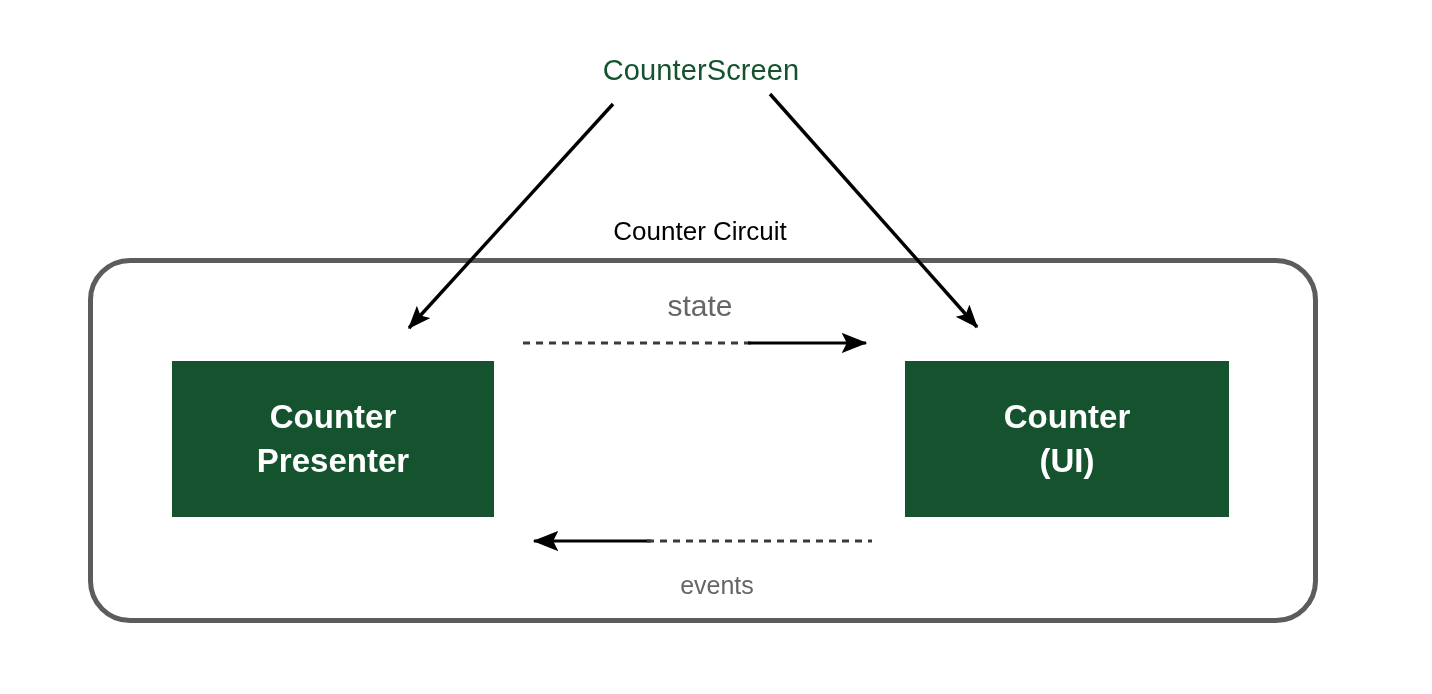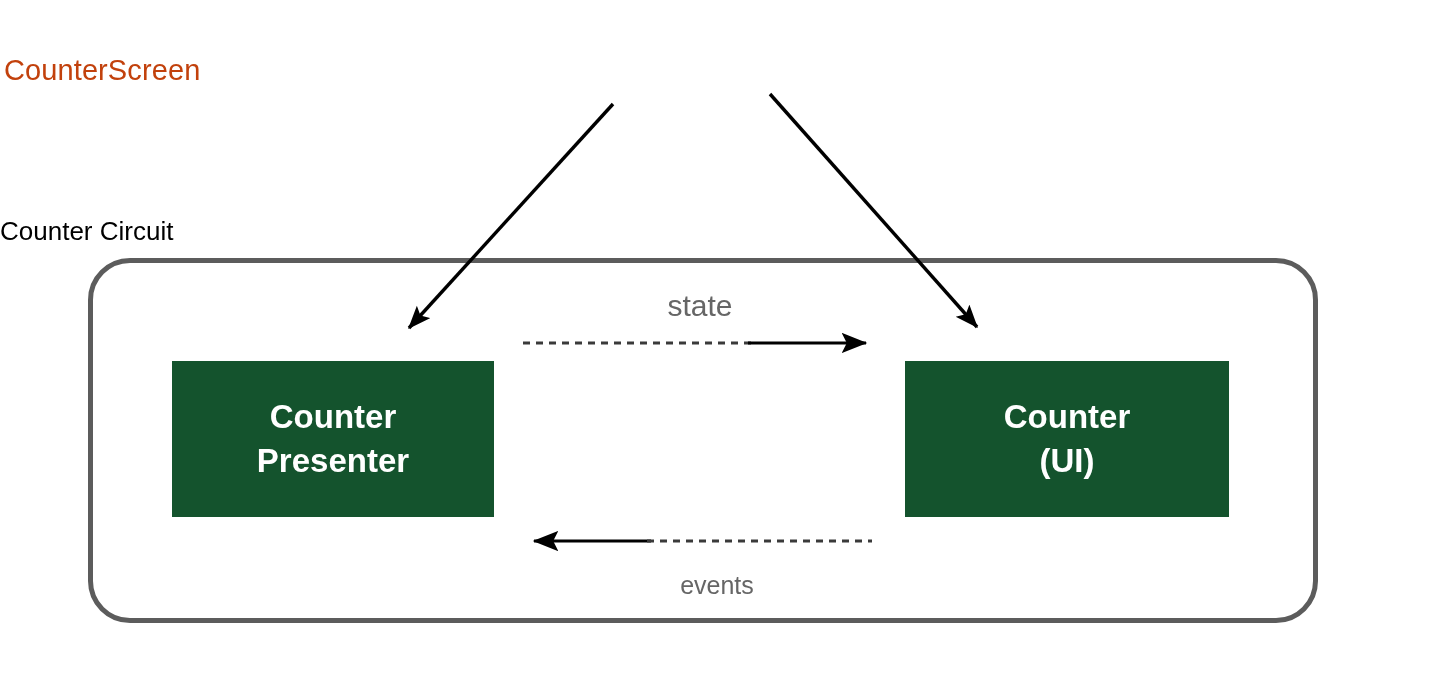--- a/index.html
+++ b/index.html
@@ -19,32 +19,33 @@
     overflow: hidden;
   }
 
   
   .label {
     position: absolute;
     white-space: pre;
     line-height: 1.15;
   }
   #counterscreen-label {
-    left: 4px;
+    left: 14px;
     top: 54px;
     width: 1374px;
-    text-align: left;
+    text-align: center;
     font-size: 29px;
-    color: #c2410c;
+    color: #14532d;
     letter-spacing: 0.1px;
   }
   #circuit-label {
     left: 0;
     top: 217px;
     width: 1400px;
+    text-align: center;
     font-size: 26px;
     color: #000000;
   }
   #state-label {
     left: 0;
     top: 289px;
     width: 1400px;
     text-align: center;
     font-size: 30px;
     color: #666666;

